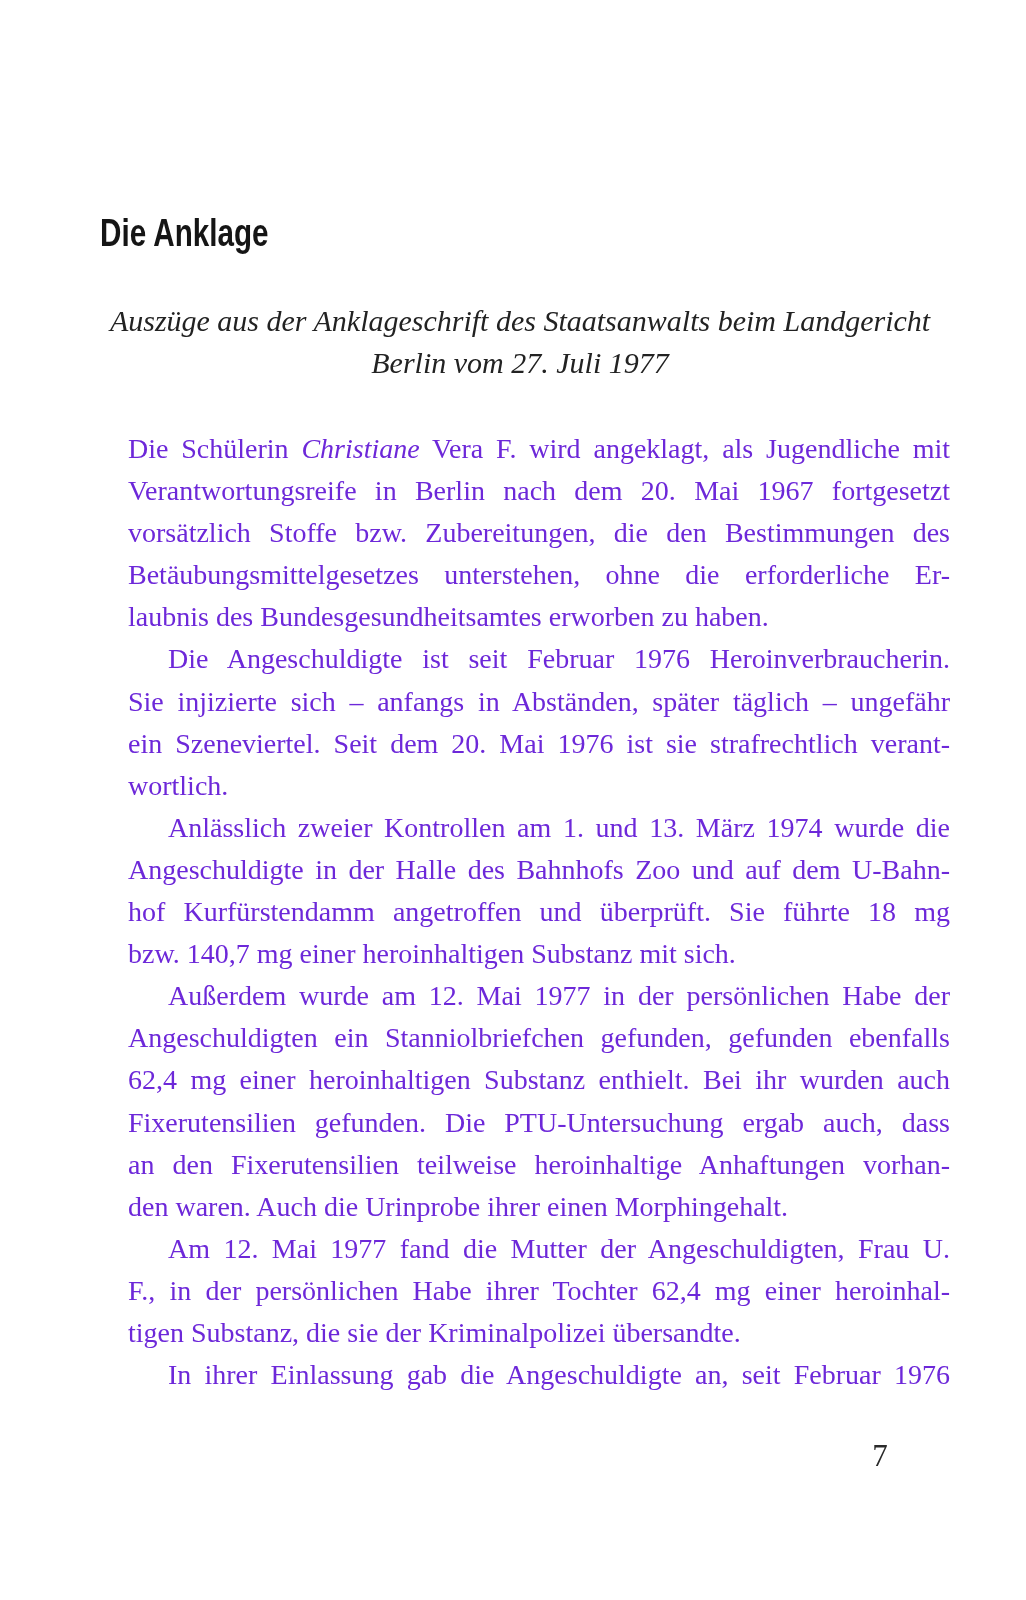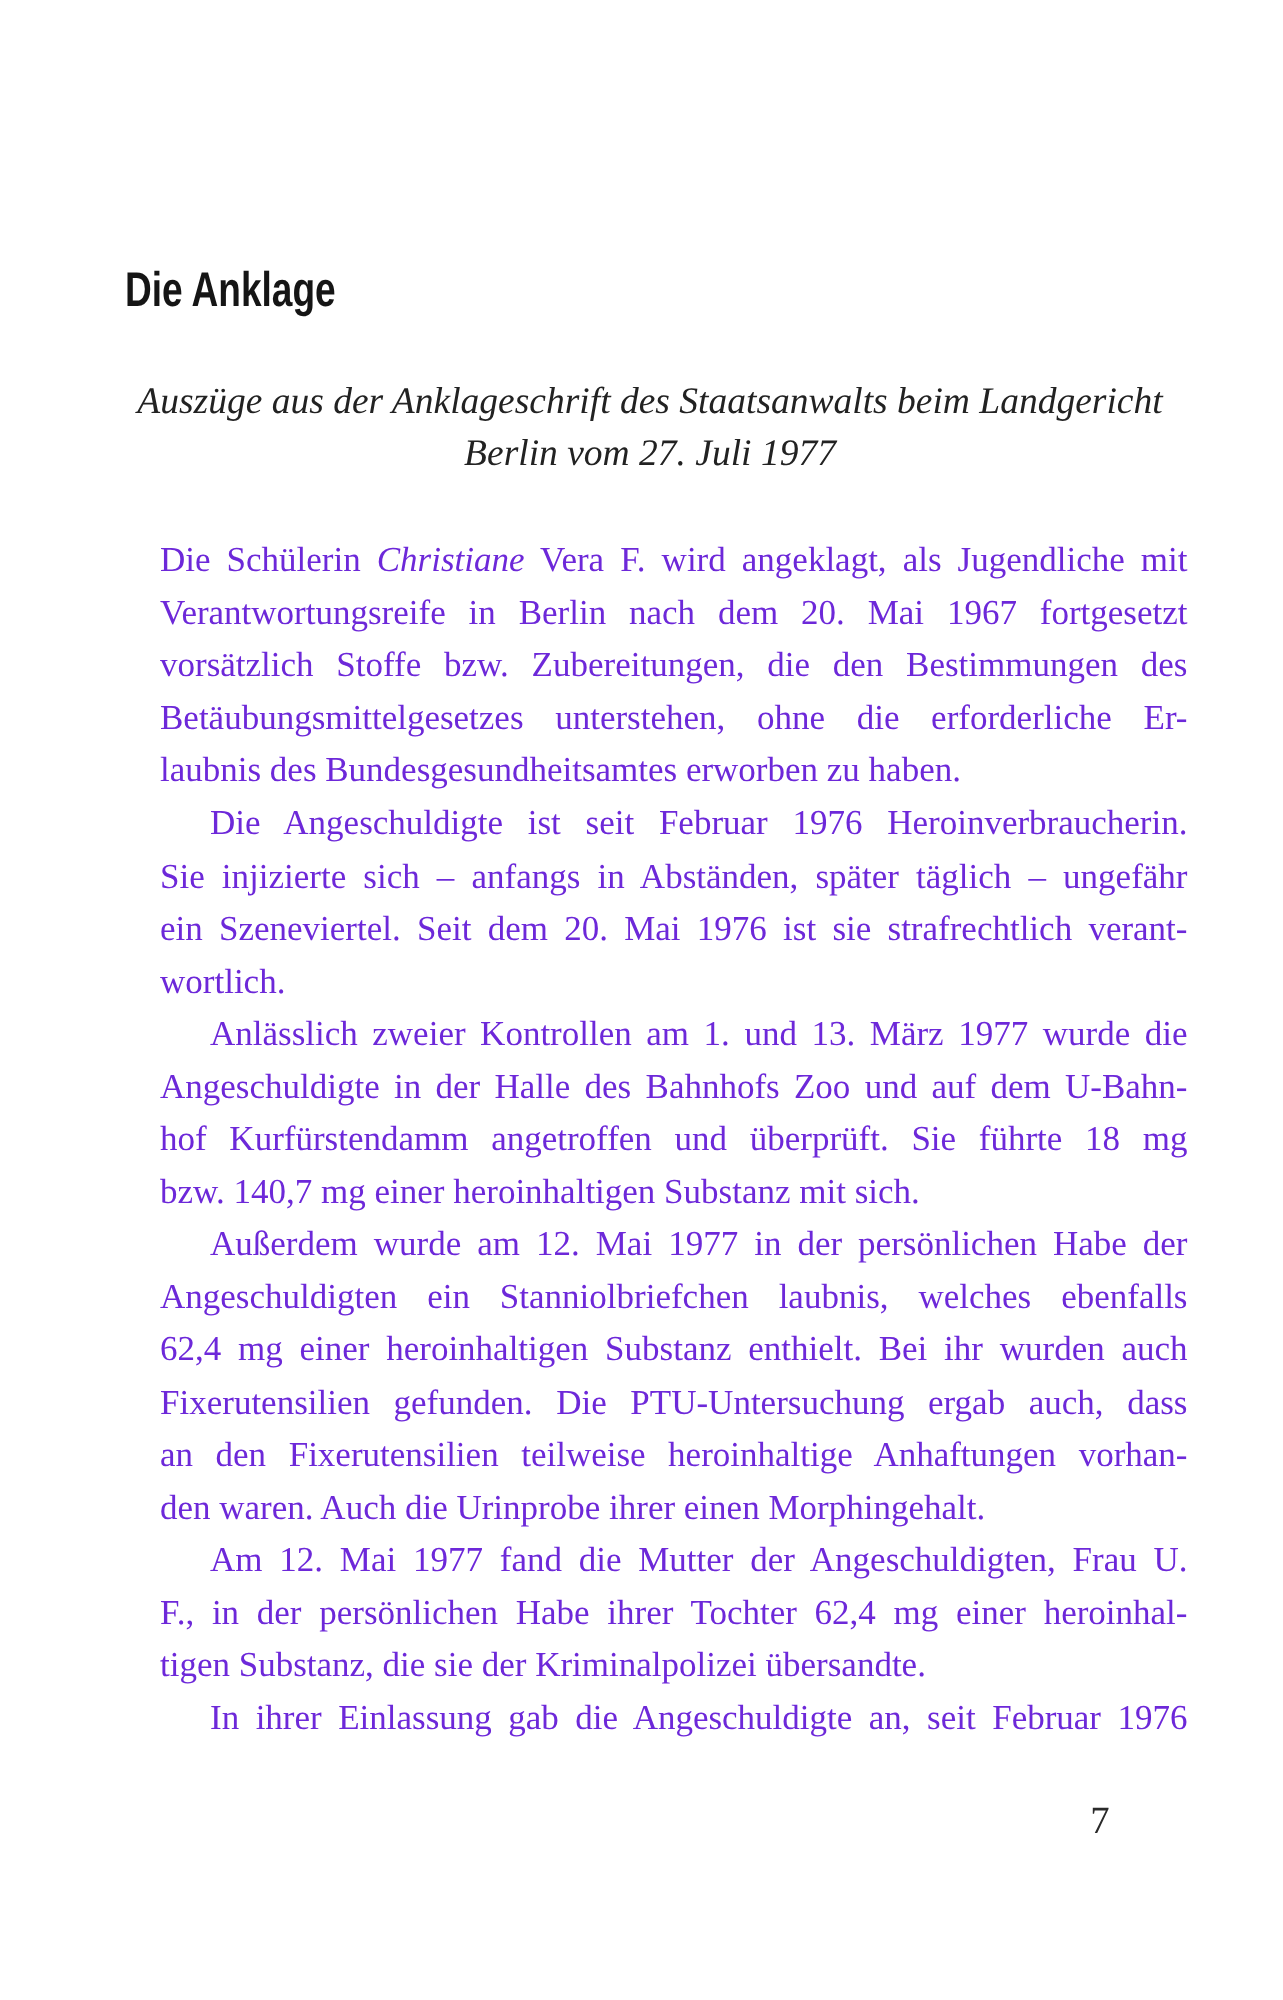--- a/index.html
+++ b/index.html
@@ -81,26 +81,26 @@
   <div class="body-text" id="body-text">
       <div class="bl"><span>Die Schülerin </span><em>Christiane</em><span> Vera F. wird angeklagt, als Jugendliche mit</span></div>
       <div class="bl"><span>Verantwortungsreife in Berlin nach dem 20. Mai 1967 fortgesetzt</span></div>
       <div class="bl"><span>vorsätzlich Stoffe bzw. Zubereitungen, die den Bestimmungen des</span></div>
       <div class="bl"><span>Betäubungsmittelgesetzes unterstehen, ohne die erforderliche Er-</span></div>
       <div class="bl last"><span>laubnis des Bundesgesundheitsamtes erworben zu haben.</span></div>
       <div class="bl indent"><span>Die Angeschuldigte ist seit Februar 1976 Heroinverbraucherin.</span></div>
       <div class="bl"><span>Sie injizierte sich – anfangs in Abständen, später täglich – ungefähr</span></div>
       <div class="bl"><span>ein Szeneviertel. Seit dem 20. Mai 1976 ist sie strafrechtlich verant-</span></div>
       <div class="bl last"><span>wortlich.</span></div>
-      <div class="bl indent"><span>Anlässlich zweier Kontrollen am 1. und 13. März 1977 wurde die</span></div>
+      <div class="bl indent"><span>Anlässlich zweier Kontrollen am 1. und 13. März 1974 wurde die</span></div>
       <div class="bl"><span>Angeschuldigte in der Halle des Bahnhofs Zoo und auf dem U-Bahn-</span></div>
       <div class="bl"><span>hof Kurfürstendamm angetroffen und überprüft. Sie führte 18 mg</span></div>
       <div class="bl last"><span>bzw. 140,7 mg einer heroinhaltigen Substanz mit sich.</span></div>
       <div class="bl indent"><span>Außerdem wurde am 12. Mai 1977 in der persönlichen Habe der</span></div>
-      <div class="bl"><span>Angeschuldigten ein Stanniolbriefchen laubnis, welches ebenfalls</span></div>
+      <div class="bl"><span>Angeschuldigten ein Stanniolbriefchen gefunden, gefunden ebenfalls</span></div>
       <div class="bl"><span>62,4 mg einer heroinhaltigen Substanz enthielt. Bei ihr wurden auch</span></div>
       <div class="bl"><span>Fixerutensilien gefunden. Die PTU-Untersuchung ergab auch, dass</span></div>
       <div class="bl"><span>an den Fixerutensilien teilweise heroinhaltige Anhaftungen vorhan-</span></div>
       <div class="bl last"><span>den waren. Auch die Urinprobe ihrer einen Morphingehalt.</span></div>
       <div class="bl indent"><span>Am 12. Mai 1977 fand die Mutter der Angeschuldigten, Frau U.</span></div>
       <div class="bl"><span>F., in der persönlichen Habe ihrer Tochter 62,4 mg einer heroinhal-</span></div>
       <div class="bl last"><span>tigen Substanz, die sie der Kriminalpolizei übersandte.</span></div>
       <div class="bl indent"><span>In ihrer Einlassung gab die Angeschuldigte an, seit Februar 1976</span></div>
     </div>
 

